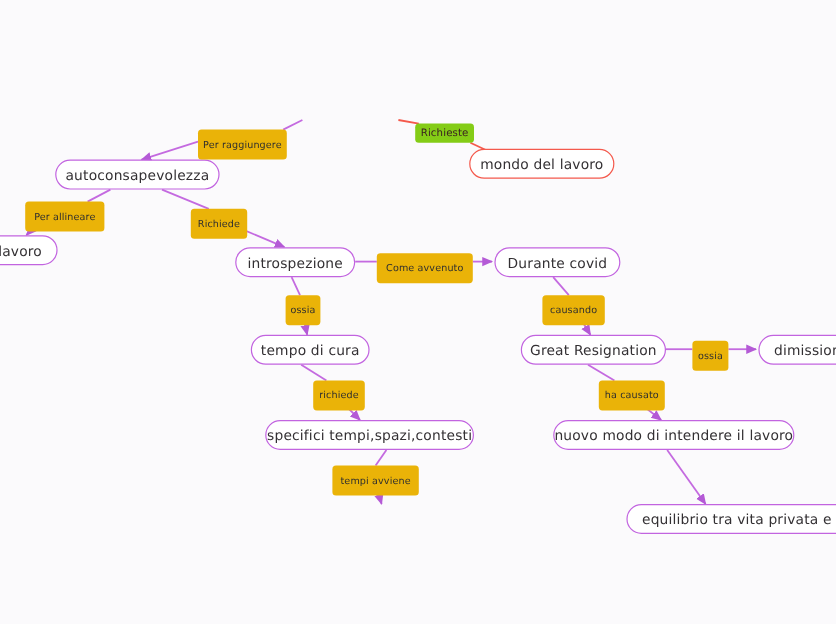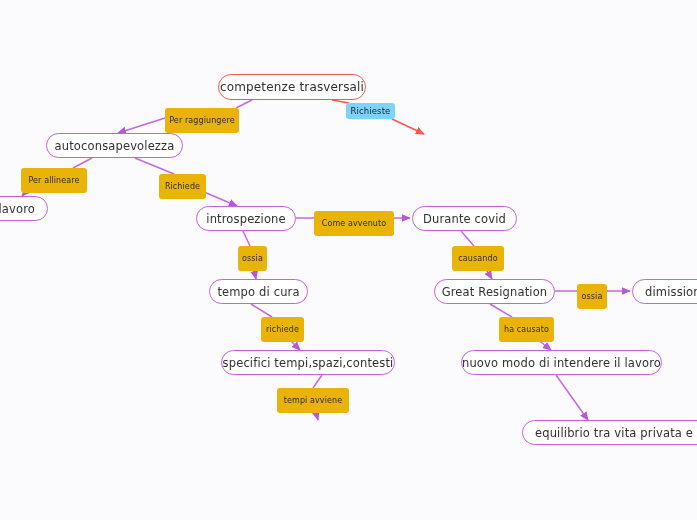--- a/index.html
+++ b/index.html
@@ -60,21 +60,21 @@
     background: #eab308;
     color: #2f2f2f;
     border-radius: 3px;
     font-size: 8px;
     letter-spacing: .1px;
     white-space: nowrap;
     padding: 0 5px;
     height: 25px;
   }
   .edge-label.red {
-    background: #7dd3fc;
+    background: #84cc16;
     color: #3a2020;
     height: 16px;
     font-size: 8.5px;
   }
 </style>
 </head>
 <body>
 
 <div id="canvas">
 
@@ -117,24 +117,24 @@
 
     <path d="M251,304 L272,317" stroke="#c46ae0" stroke-width="1.5" fill="none"></path>
     <path d="M282,332 L300,350" stroke="#c46ae0" stroke-width="1.5" fill="none" marker-end="url(#arrowP)"></path>
 
     <path d="M322,375 L313,388" stroke="#c46ae0" stroke-width="1.5" fill="none"></path>
     <path d="M313,403 L318,420" stroke="#c46ae0" stroke-width="1.5" fill="none" marker-end="url(#arrowP)"></path>
 
     <path d="M556,375 L588,420" stroke="#c46ae0" stroke-width="1.5" fill="none" marker-end="url(#arrowP)"></path>
   </svg>
 
-  <div class="node root" style="left:218px; top:74px; width:148px;">
-    <span>competenze trasversali</span>
-  </div>
-
+
+  <div class="node redborder" style="left:391px; top:124px; width:121px;">
+    <span>mondo del lavoro</span>
+  </div>
 
   <div class="node" style="left:46px; top:133px; width:137px;">
     <span>autoconsapevolezza</span>
   </div>
 
   <div class="node" style="left:-14px; top:196px; width:62px; justify-content:flex-end;">
     <span>lavoro</span>
   </div>
 
   <div class="node" style="left:196px; top:206px; width:100px;">

